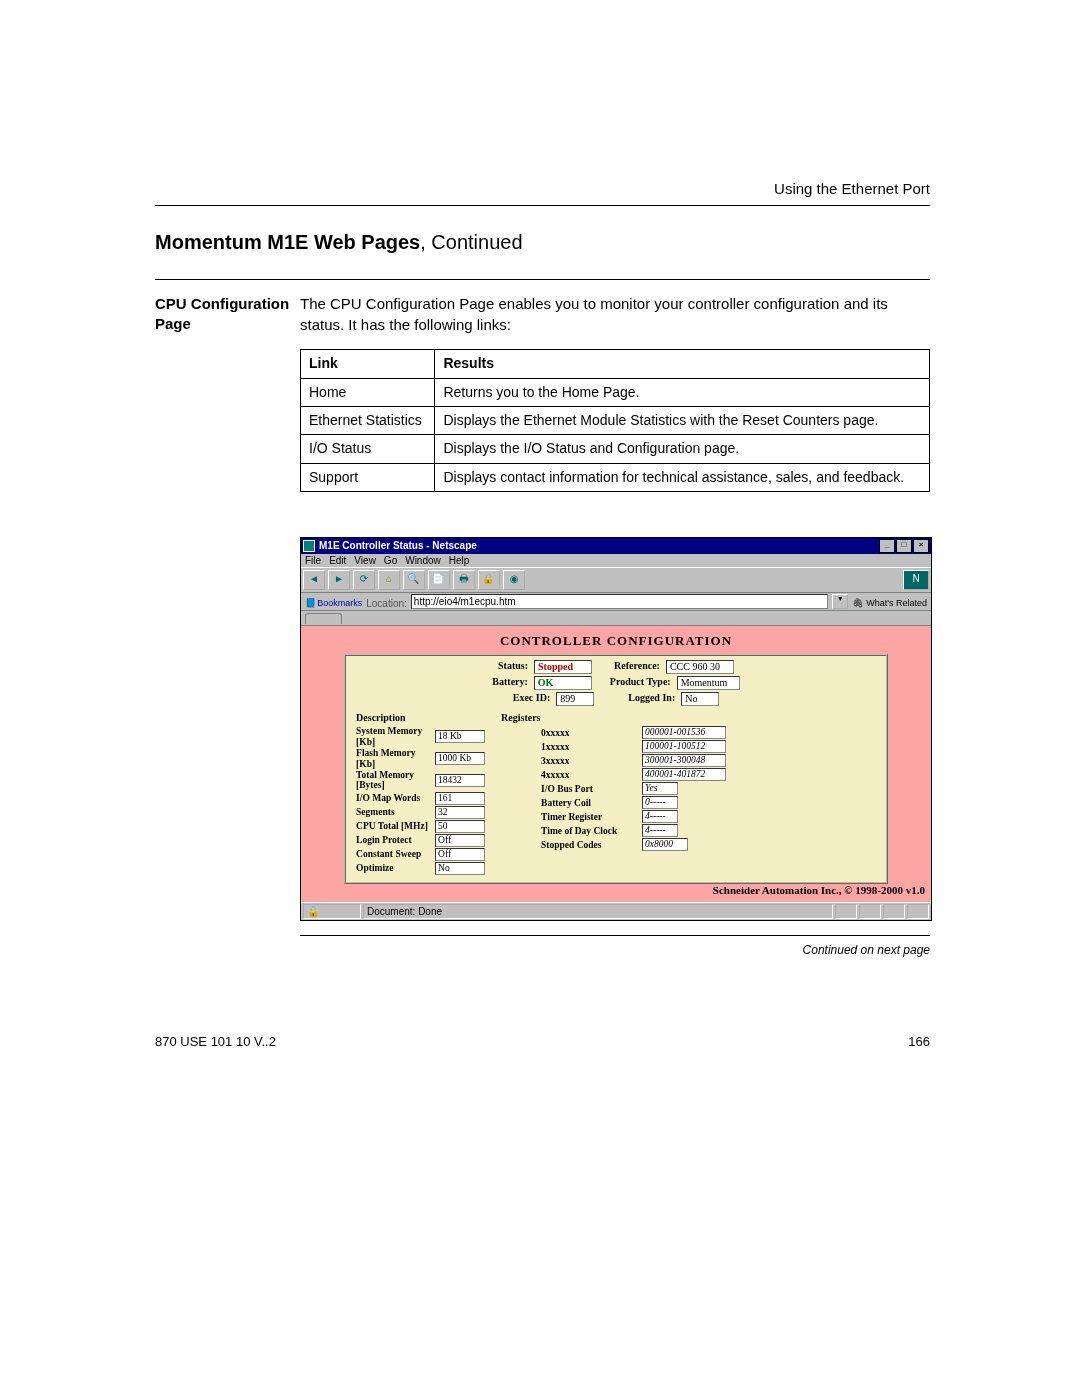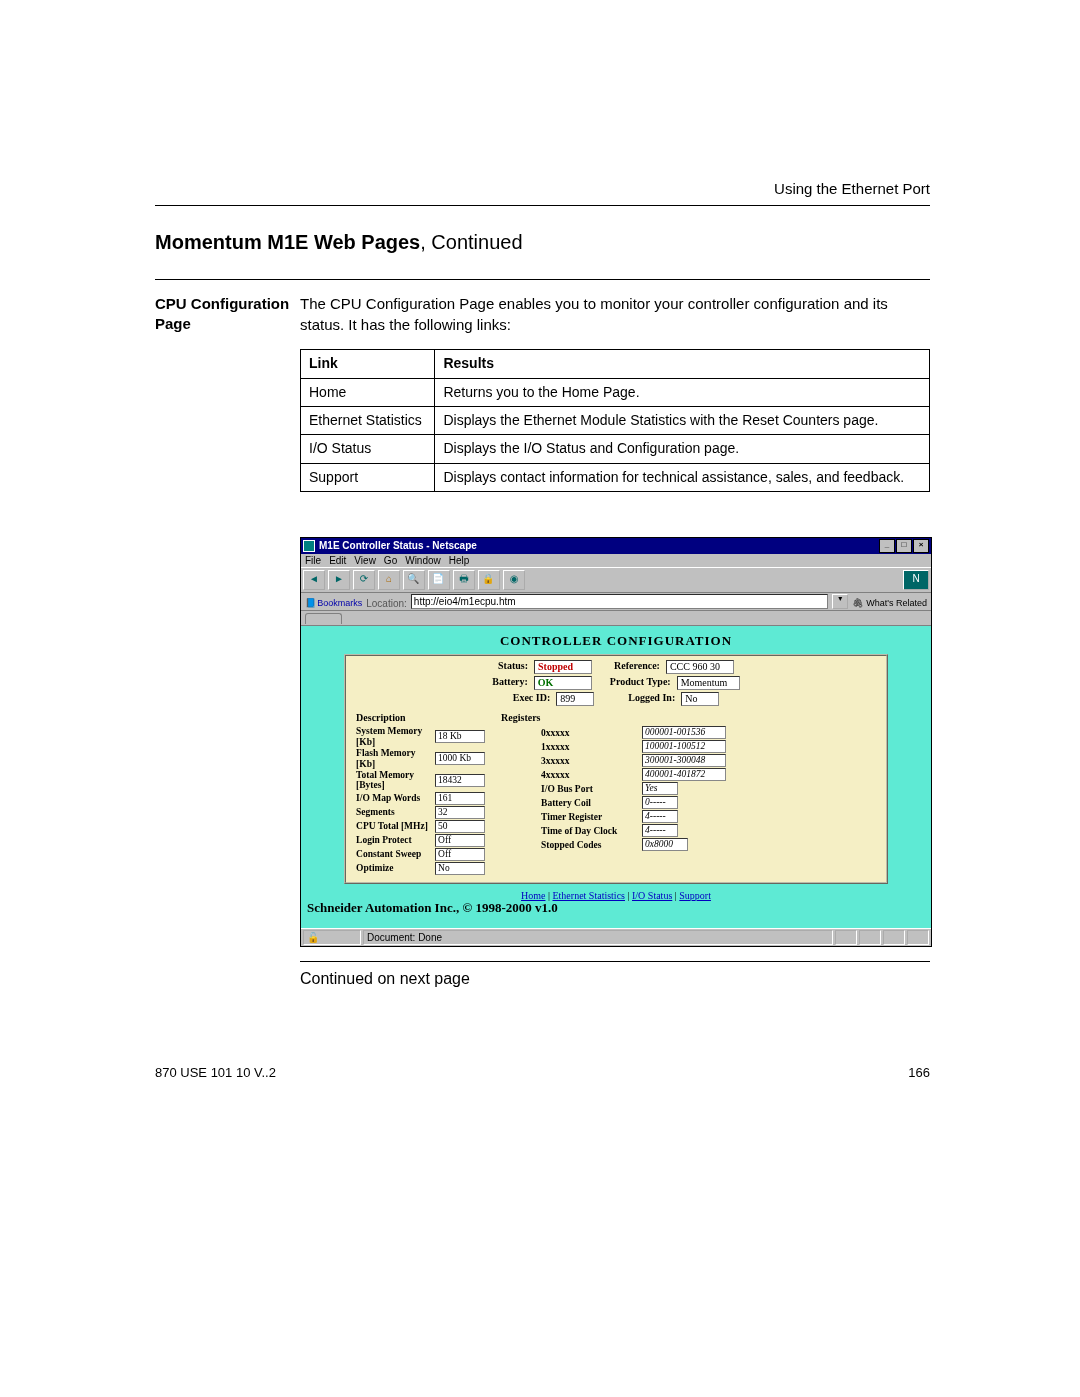--- a/index.html
+++ b/index.html
@@ -190,22 +190,22 @@
     content: "";
     position: absolute;
     left: 4px; top: 2px;
     width: 35px; height: 10px;
     background: #c0c0c0;
     border: 1px solid #808080;
     border-bottom: none;
     border-radius: 3px 3px 0 0;
   }
   .webpage {
-    background: #5eead4;
-    padding: 8px 6px 13px 6px;
+    background: #fca5a5;
+    padding: 8px 6px 6px 6px;
   }
   .wtitle {
     text-align: center;
     font-family: "Times New Roman", serif;
     font-size: 13px;
     letter-spacing: 1px;
     font-weight: bold;
     margin-bottom: 6px;
   }
   .yellowbox {
@@ -287,23 +287,23 @@
     font-style: italic;
   }
   .weblinks {
     text-align: center;
     font-family: "Times New Roman", serif;
     font-size: 10px;
     margin-top: 6px;
   }
   .weblinks a { color: #0000c0; text-decoration: underline; }
   .copyright {
-    text-align: left;
+    text-align: right;
     font-family: "Times New Roman", serif;
-    font-size: 13px;
+    font-size: 11px;
     font-weight: bold;
   }
   .statusbar {
     display: flex;
     align-items: center;
     background: #c0c0c0;
     border-top: 1px solid #fff;
     font-size: 10px;
     padding: 1px 2px;
     gap: 2px;
@@ -316,21 +316,23 @@
     padding: 0 3px;
   }
   .statusbar .c1 { width: 50px; }
   .statusbar .c2 { flex: 1; }
   .hr-below {
     border: none;
     border-top: 1px solid #000;
     margin: 14px 0 6px 0;
   }
   .contnext {
-    font-size: 16px;
+    text-align: right;
+    font-style: italic;
+    font-size: 12px;
   }
   
   .footer-real {
     display: flex;
     justify-content: space-between;
     font-size: 13px;
     margin-top: 75px;
   }
 </style>
 </head>
@@ -518,26 +520,20 @@
                     <span class="rv2" style="min-width:30px">4-----</span>
                   </div>
                 <div class="row">
                     <span class="rl2">Stopped Codes</span>
                     <span class="rv2" style="min-width:40px">0x8000</span>
                   </div>
               </div>
             </div>
           </div>
 
-          <div class="weblinks">
-            <a>Home</a> |
-            <a>Ethernet Statistics</a> |
-            <a>I/O Status</a> |
-            <a>Support</a>
-          </div>
           <div class="copyright">Schneider Automation Inc., © 1998-2000 v1.0</div>
         </div>
 
         <div class="statusbar">
           <div class="cell c1">🔓</div>
           <div class="cell c2">Document: Done</div>
           <div class="cell" style="width:14px"></div>
           <div class="cell" style="width:14px"></div>
           <div class="cell" style="width:14px"></div>
           <div class="cell" style="width:14px"></div>

